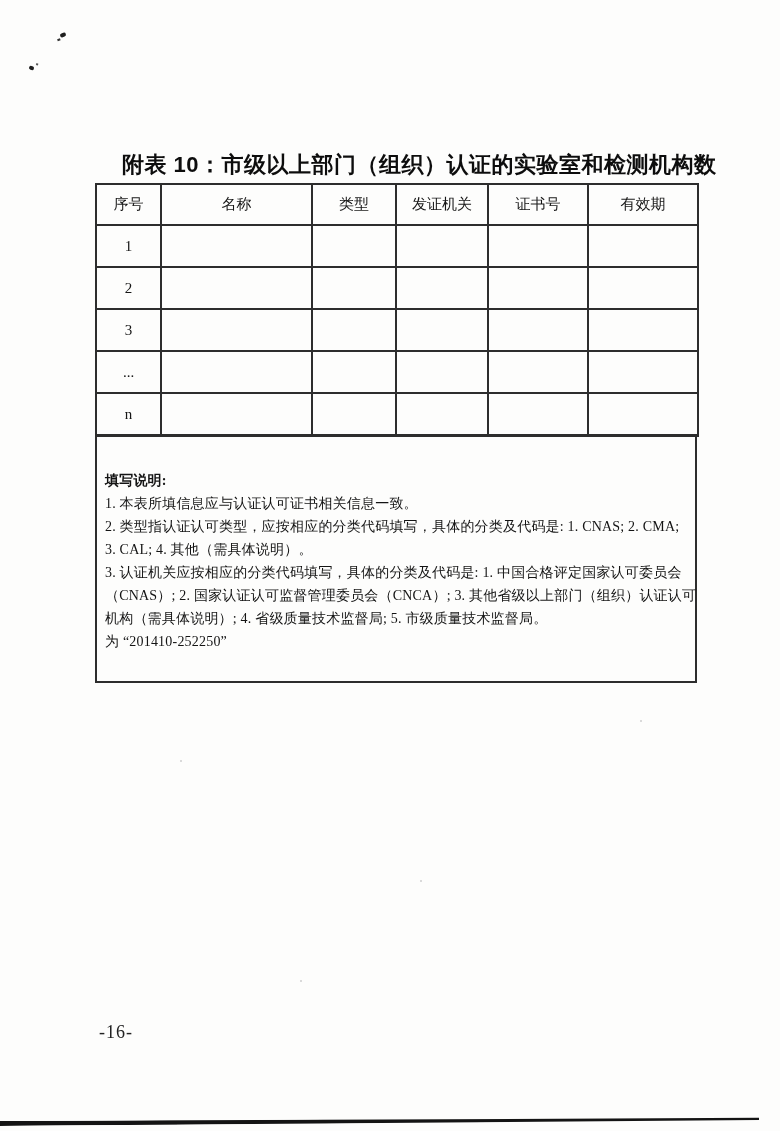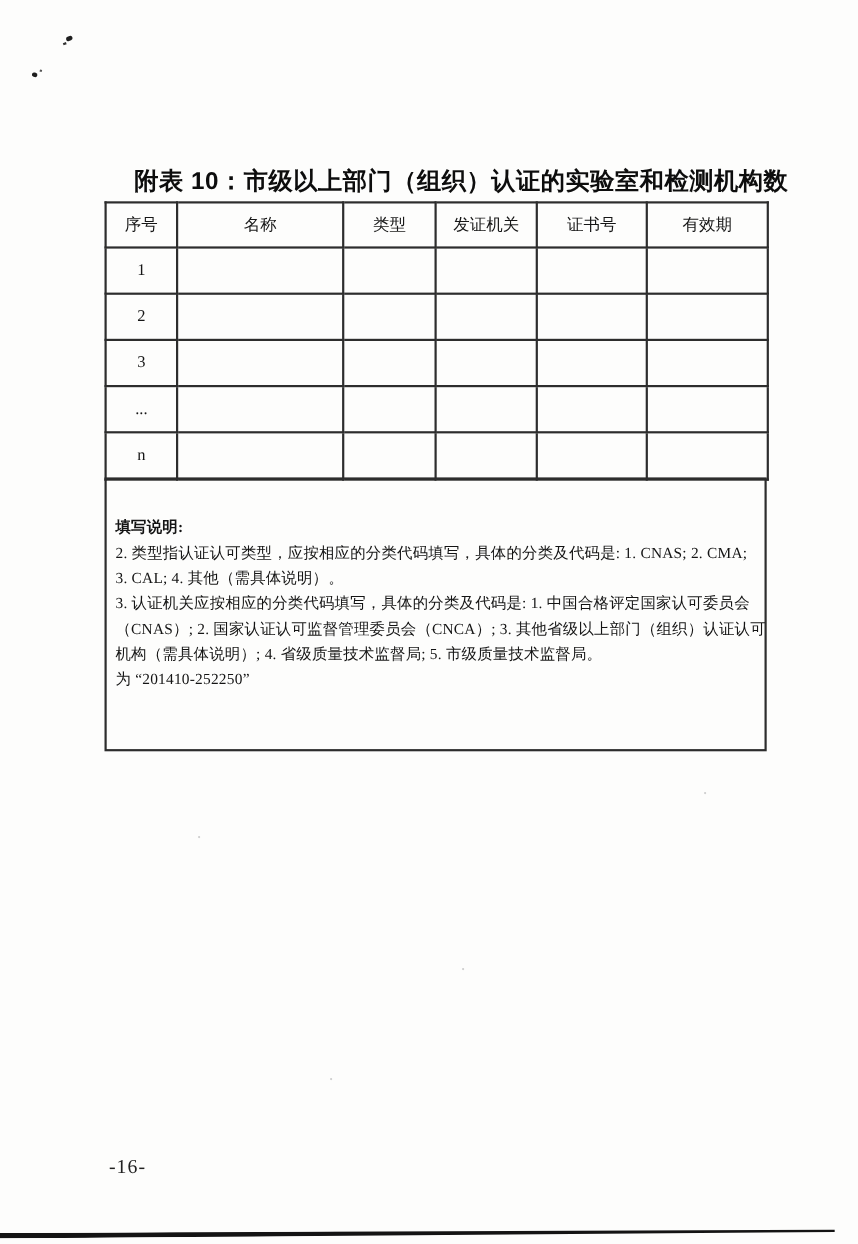--- a/index.html
+++ b/index.html
@@ -52,21 +52,21 @@
     padding: 33px 12px 0 8px;
   }
   .notes-line {
     font-size: 14px; line-height: 23px; color: #141414;
     letter-spacing: 0.2px; white-space: nowrap;
   }
   .notes-heading { font-weight: bold; }
 
   .page-number {
     position: absolute; left: 99px; top: 1022px;
-    font-size: 18px; letter-spacing: 1px; color: #222; margin-top: 28px;
+    font-size: 18px; letter-spacing: 1px; color: #222;
   }
 
   .scan-bar {
     position: absolute; left: -3px; top: 1121px;
     width: 762px; height: 5px; background: #141414;
     transform: rotate(-0.35deg); transform-origin: left center;
     clip-path: polygon(0 0, 100% 30%, 100% 72%, 0 100%);
   }
 </style>
 </head>
@@ -139,20 +139,21 @@
       <td></td>
       <td></td>
       <td></td>
       <td></td>
     </tr>
   </tbody>
 </table>
 
 <div class="notes-box">
   <div class="notes-line notes-heading">填写说明:</div>
+  <div class="notes-line">1. 本表所填信息应与认证认可证书相关信息一致。</div>
   <div class="notes-line">2. 类型指认证认可类型，应按相应的分类代码填写，具体的分类及代码是: 1. CNAS; 2. CMA;</div>
   <div class="notes-line">3. CAL; 4. 其他（需具体说明）。</div>
   <div class="notes-line">3. 认证机关应按相应的分类代码填写，具体的分类及代码是: 1. 中国合格评定国家认可委员会</div>
   <div class="notes-line">（CNAS）; 2. 国家认证认可监督管理委员会（CNCA）; 3. 其他省级以上部门（组织）认证认可</div>
   <div class="notes-line">机构（需具体说明）; 4. 省级质量技术监督局; 5. 市级质量技术监督局。</div>
   <div class="notes-line">为 “201410-252250”</div>
 </div>
 
 <div class="page-number">-16-</div>
 

